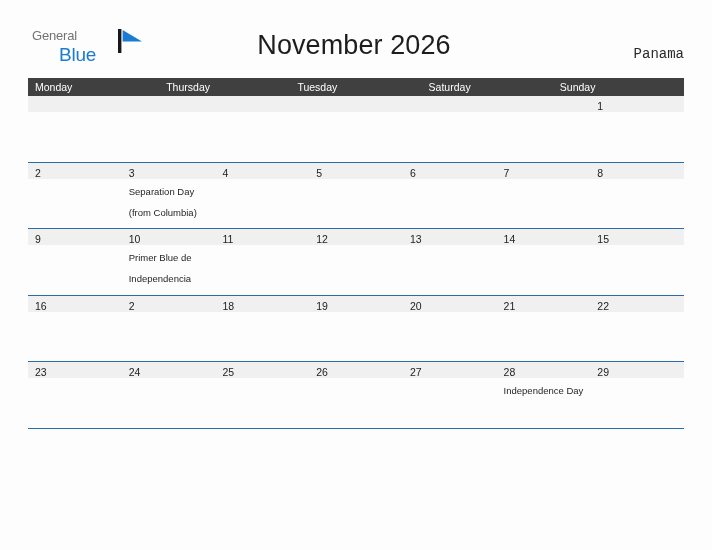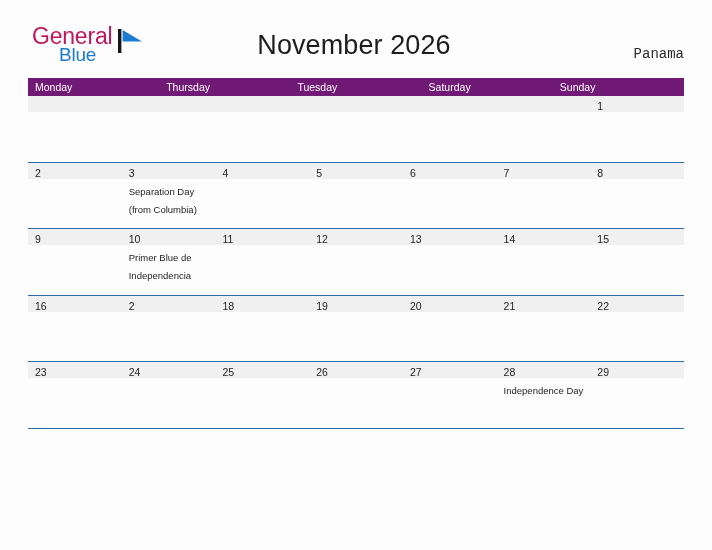--- a/index.html
+++ b/index.html
@@ -25,22 +25,22 @@
     position: absolute;
     left: 32px;
     top: 26px;
     width: 110px;
     height: 46px;
   }
   .logo-general {
     position: absolute;
     left: 0;
     top: 0;
-    font-size: 23px;
-    color: #be185d;
+    font-size: 13px;
+    color: #737373;
     letter-spacing: -0.2px;
     line-height: 20px;
     font-family: "Liberation Sans", sans-serif;
   }
   .logo-blue {
     position: absolute;
     left: 27px;
     top: 19px;
     font-size: 19px;
     color: #1b7ad1;
@@ -81,21 +81,21 @@
   
   .calendar {
     position: absolute;
     left: 28px;
     top: 78px;
     width: 656px;
   }
 
   .weekday-header {
     display: flex;
-    background: #701a75;
+    background: #404040;
     height: 18px;
   }
   .weekday-cell {
     flex: 1 1 0;
     color: #ffffff;
     font-size: 10.5px;
     line-height: 18px;
     padding-left: 7px;
     box-sizing: border-box;
     font-family: "Liberation Sans", sans-serif;
@@ -136,21 +136,21 @@
     height: 48px;
   }
   .event-cell {
     flex: 1 1 0;
     box-sizing: border-box;
     padding-left: 7px;
     padding-top: 2px;
   }
   .event-text {
     font-size: 9.5px;
-    line-height: 13px;
+    line-height: 21px;
     color: #1f1f1f;
     font-family: "Liberation Sans", sans-serif;
     white-space: pre-line;
   }
 </style>
 </head>
 <body>
 
 <div class="page-header">
 

